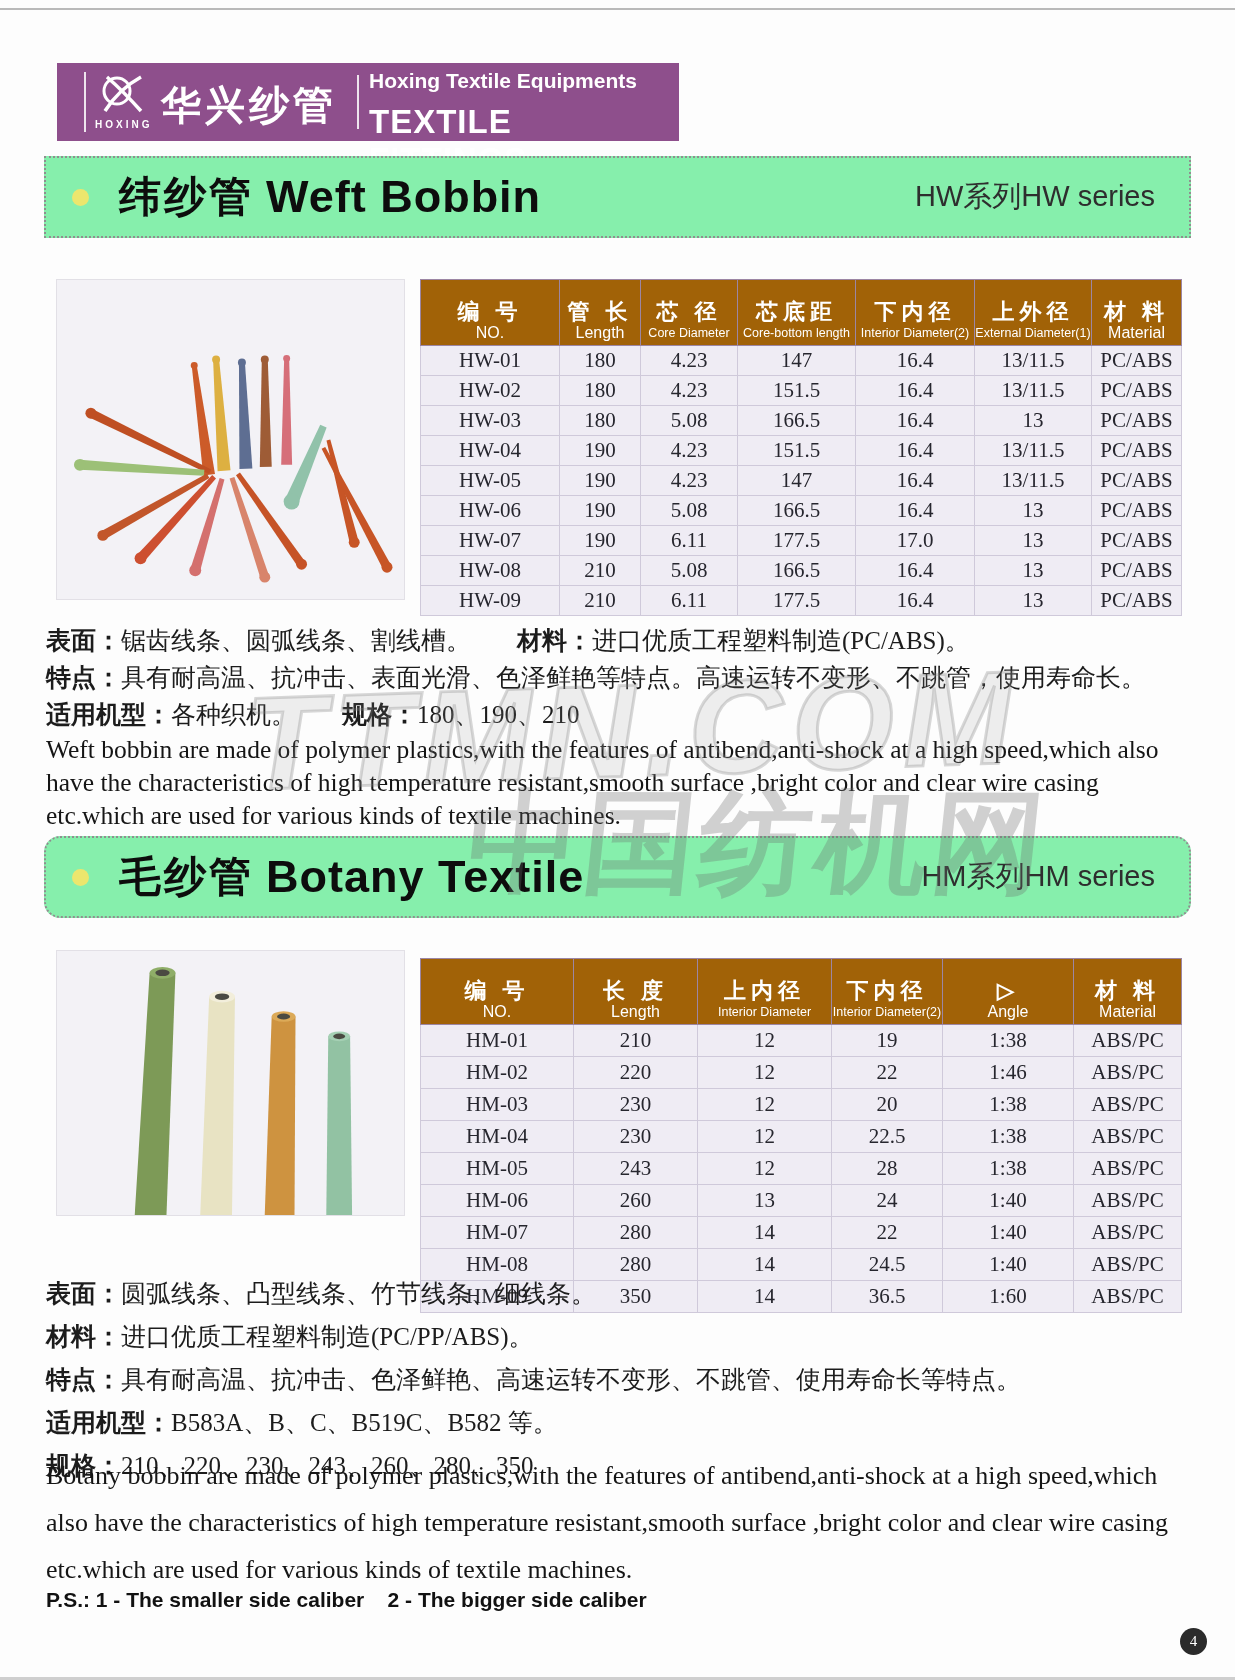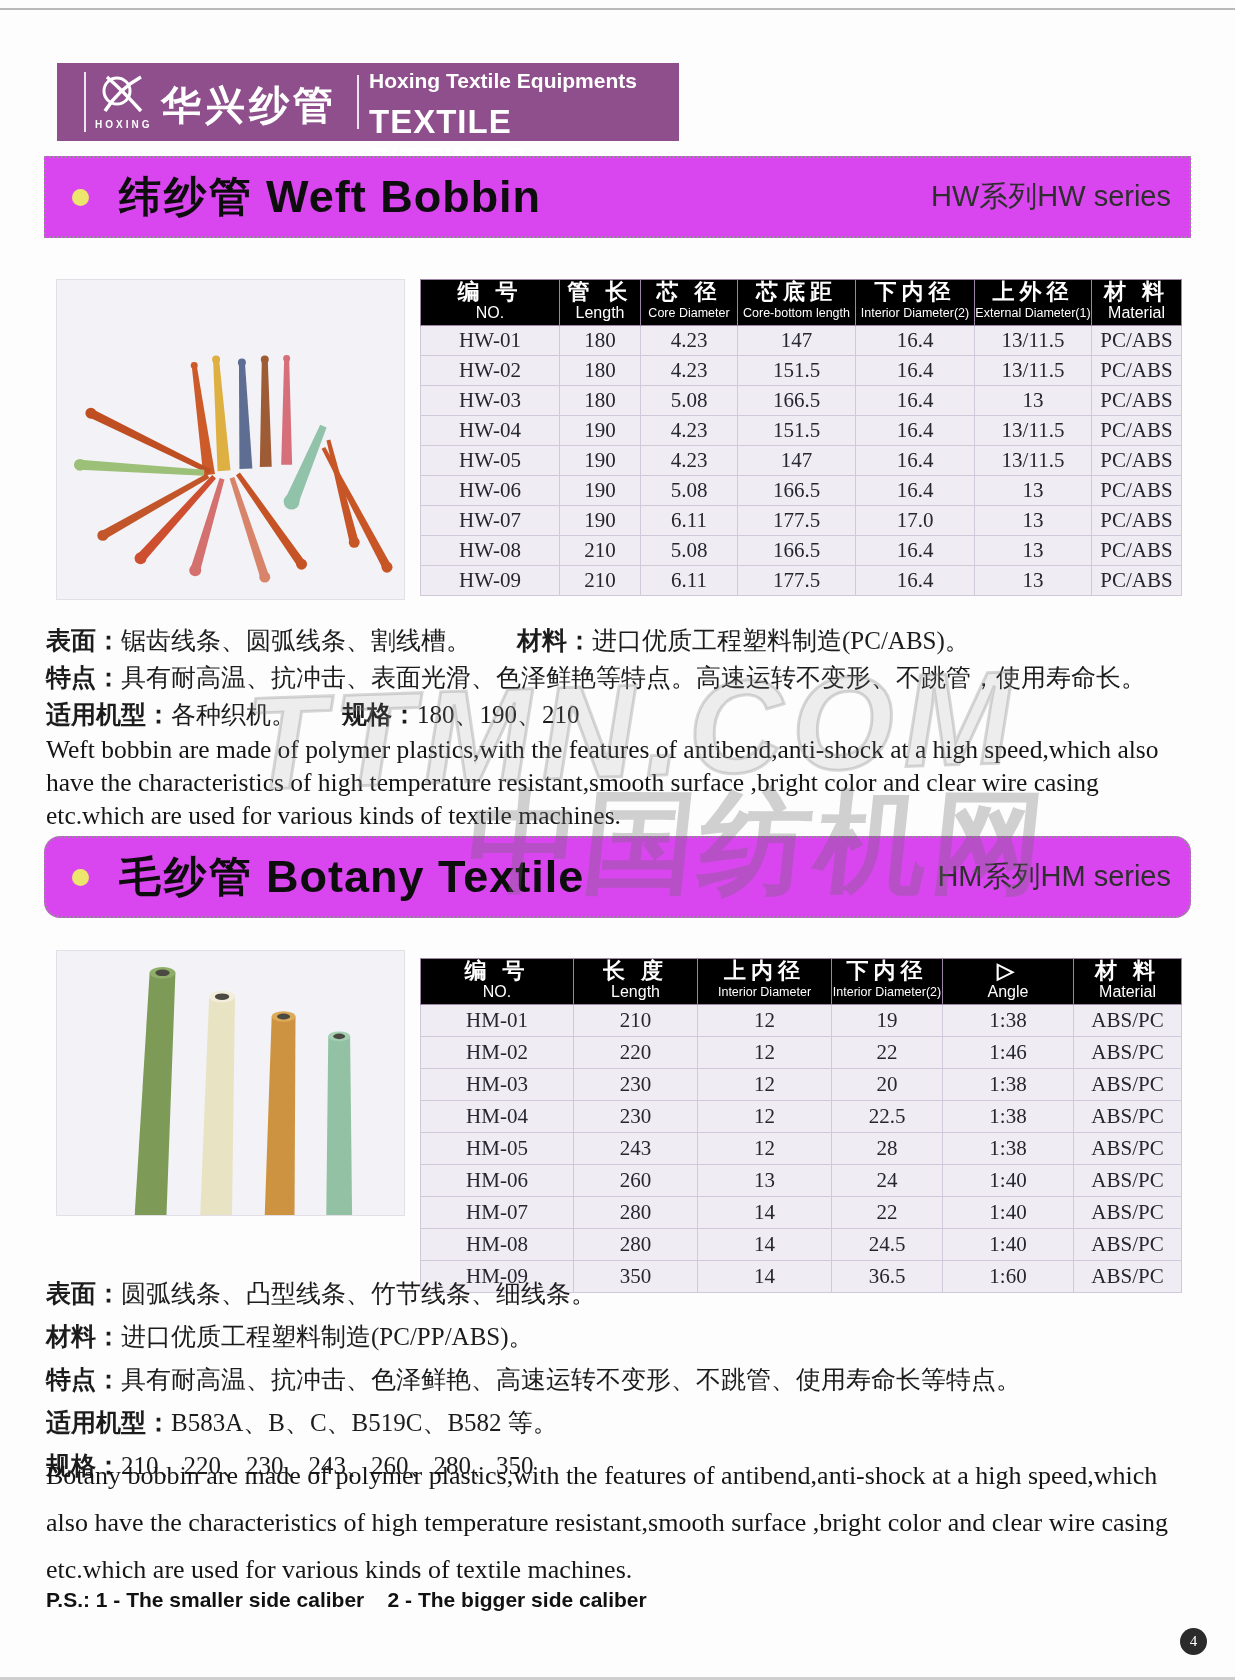--- a/index.html
+++ b/index.html
@@ -12,42 +12,42 @@
   .banner{position:absolute;left:57px;top:63px;width:622px;height:78px;background:#8e4f8c;}
   .banner .v1{position:absolute;left:27px;top:9px;bottom:9px;width:2px;background:rgba(255,255,255,.85);}
   .banner .logo{position:absolute;left:40px;top:8px;}
   .banner .logo-sub{position:absolute;left:38px;top:56px;color:#fff;font-size:10px;letter-spacing:3px;font-weight:bold;}
   .banner .logo-cn{position:absolute;left:104px;top:15px;color:#fff;font-size:40px;font-weight:bold;letter-spacing:4px;}
   .banner .v2{position:absolute;left:300px;top:12px;bottom:12px;width:2px;background:rgba(255,255,255,.85);}
   .banner .company{position:absolute;left:312px;top:6px;color:#fff;font-size:21px;font-weight:bold;}
   .banner .division{position:absolute;left:312px;top:40px;color:#fff;font-size:33px;font-weight:600;letter-spacing:1px;}
 
   
-  .band{position:absolute;left:44px;width:1147px;height:82px;background:#d946ef;
+  .band{position:absolute;left:44px;width:1147px;height:82px;background:#86efac;
         border:2px dotted #8f8f8f;box-sizing:border-box;display:flex;align-items:center;}
   .band .dot{width:17px;height:17px;border-radius:50%;background:#ece66d;margin-left:26px;flex:0 0 auto;}
   .band .t-cn{font-size:42px;font-weight:bold;color:#0d0d0d;margin-left:30px;letter-spacing:3px;}
   .band .t-en{font-size:45px;font-weight:bold;color:#0d0d0d;margin-left:12px;letter-spacing:1px;}
-  .band .series{margin-left:auto;margin-right:18px;font-size:29px;color:#2e2e2e;}
+  .band .series{margin-left:auto;margin-right:34px;font-size:29px;color:#2e2e2e;}
   #band-weft{top:156px;}
   #band-botany{top:836px;border-radius:16px;}
 
   
   .photo{position:absolute;left:56px;width:349px;background:#f3f2f6;border:1px solid #e2e0e6;box-sizing:border-box;}
   #photo-weft{top:279px;height:321px;}
   #photo-botany{top:950px;height:266px;}
   .photo svg{display:block;width:100%;height:100%;}
 
   
   .spec-table{position:absolute;left:420px;width:761px;border-collapse:collapse;table-layout:fixed;
               font-family:"Liberation Serif",serif;border:1px solid #a99fb5;}
   #table-weft{top:279px;}
   #table-botany{top:958px;}
-  .spec-table th{background:#000000;color:#fff;font-family:"Liberation Sans",sans-serif;
-                 padding:0 0 3px 0;border:1px solid #9c86a4;vertical-align:middle;}
+  .spec-table th{background:#a16207;color:#fff;font-family:"Liberation Sans",sans-serif;
+                 padding:20px 0 3px 0;border:1px solid #9c86a4;vertical-align:middle;}
   .hcn{font-size:22px;letter-spacing:5px;font-weight:bold;line-height:24px;}
   .hen{font-size:16px;font-weight:normal;line-height:18px;}
   .hen.sm{font-size:12.5px;}
   .spec-table td{background:#efecf4;text-align:center;font-size:21px;color:#26262e;
                  border:1px solid #cfc9da;padding:0;}
   #table-weft td{height:29px;}
   #table-botany td{height:31px;}
 
   
   .spec-block{position:absolute;left:46px;width:1145px;}

